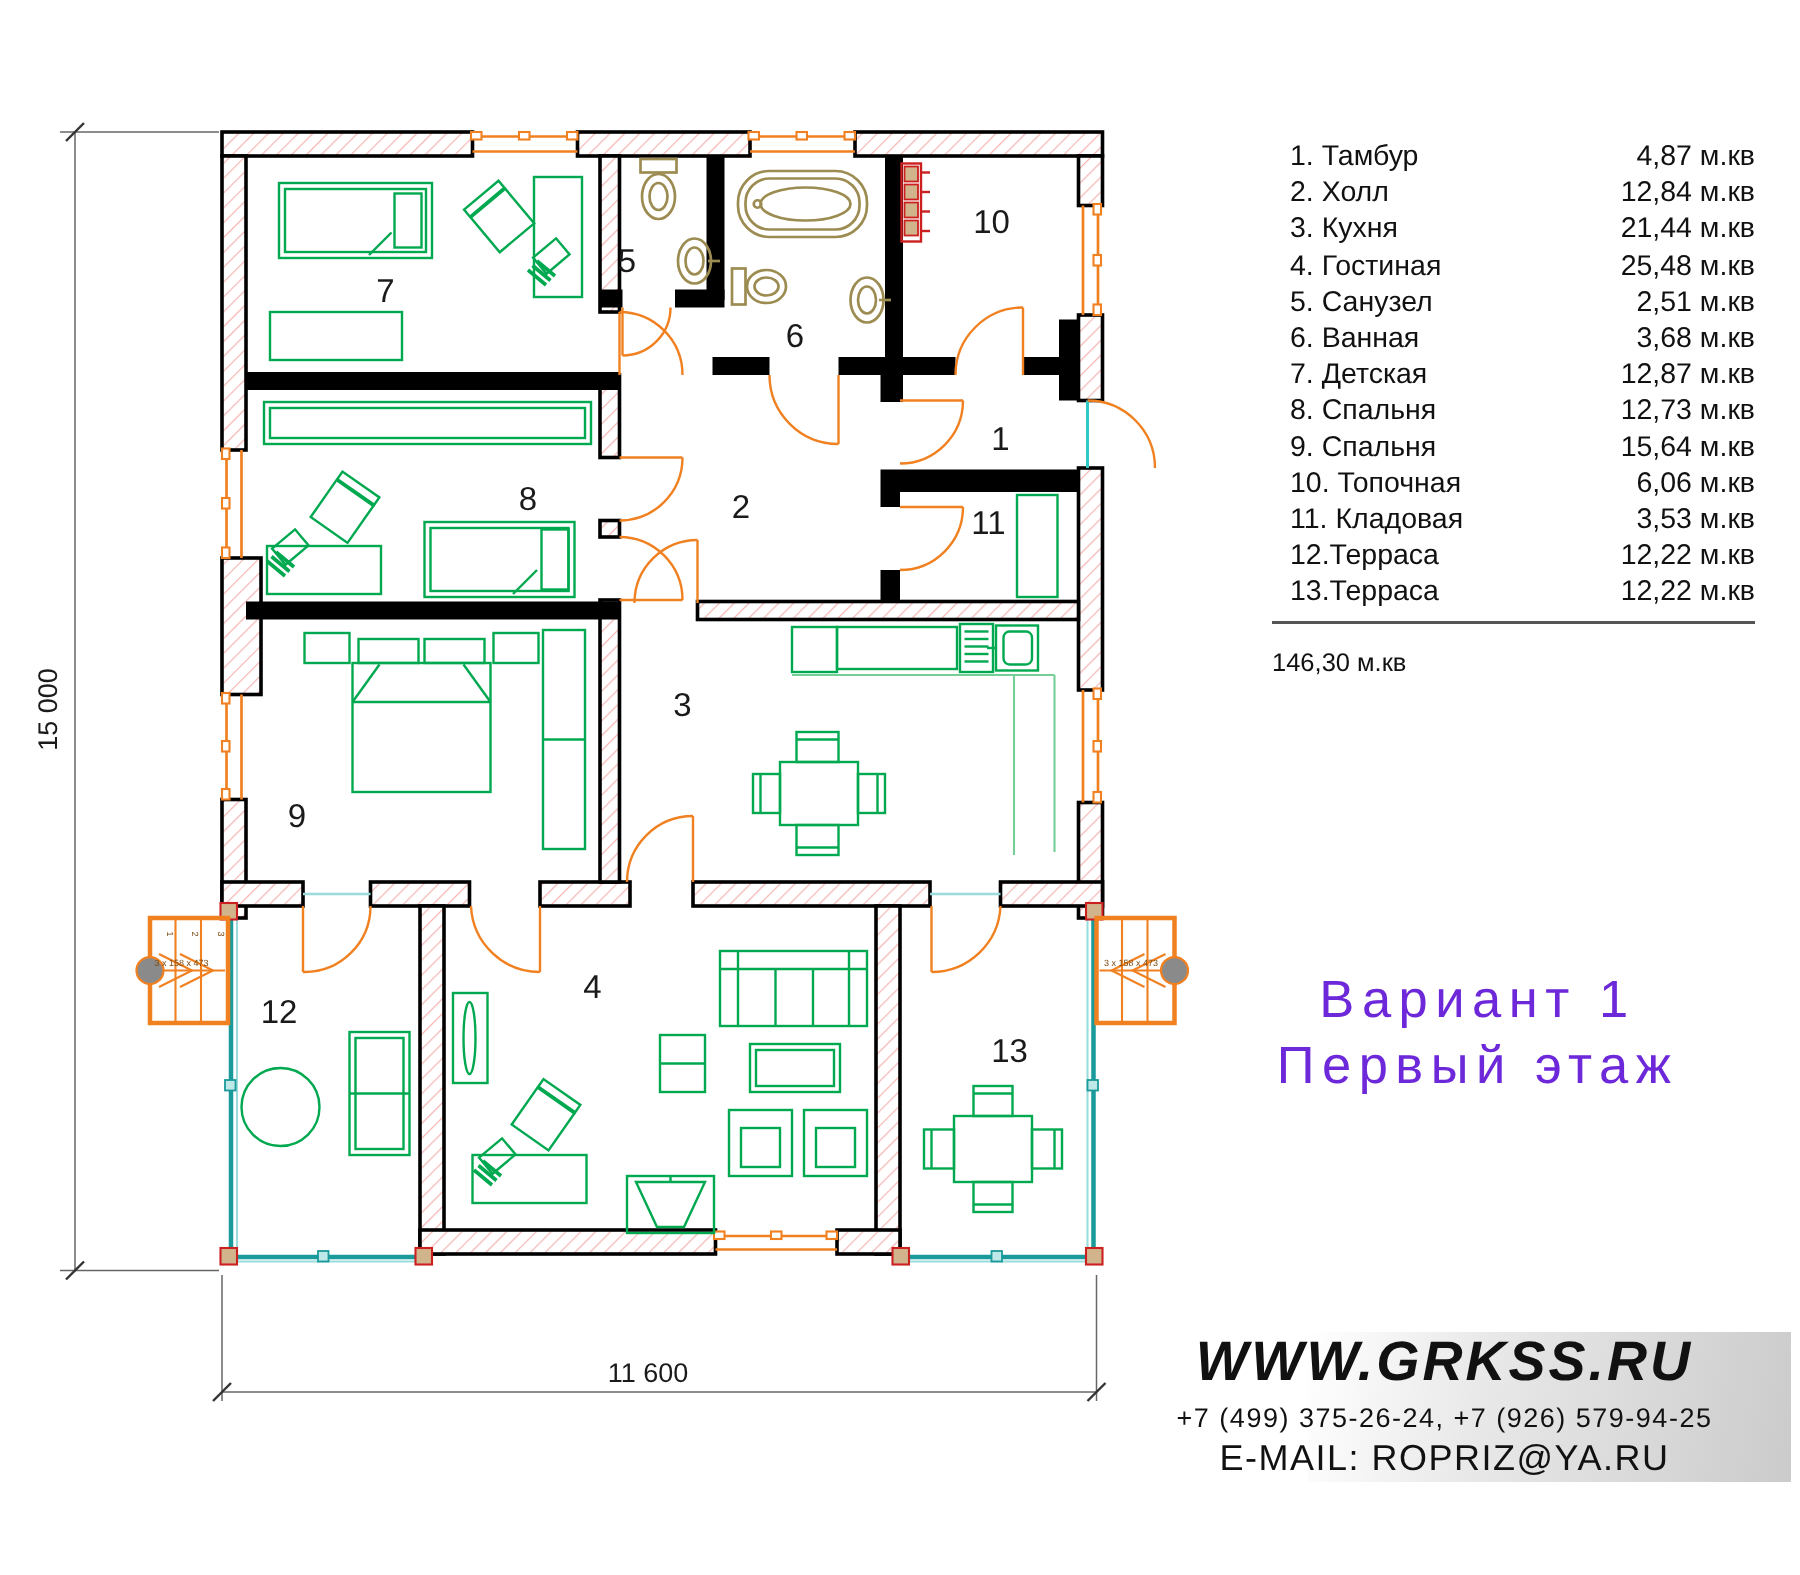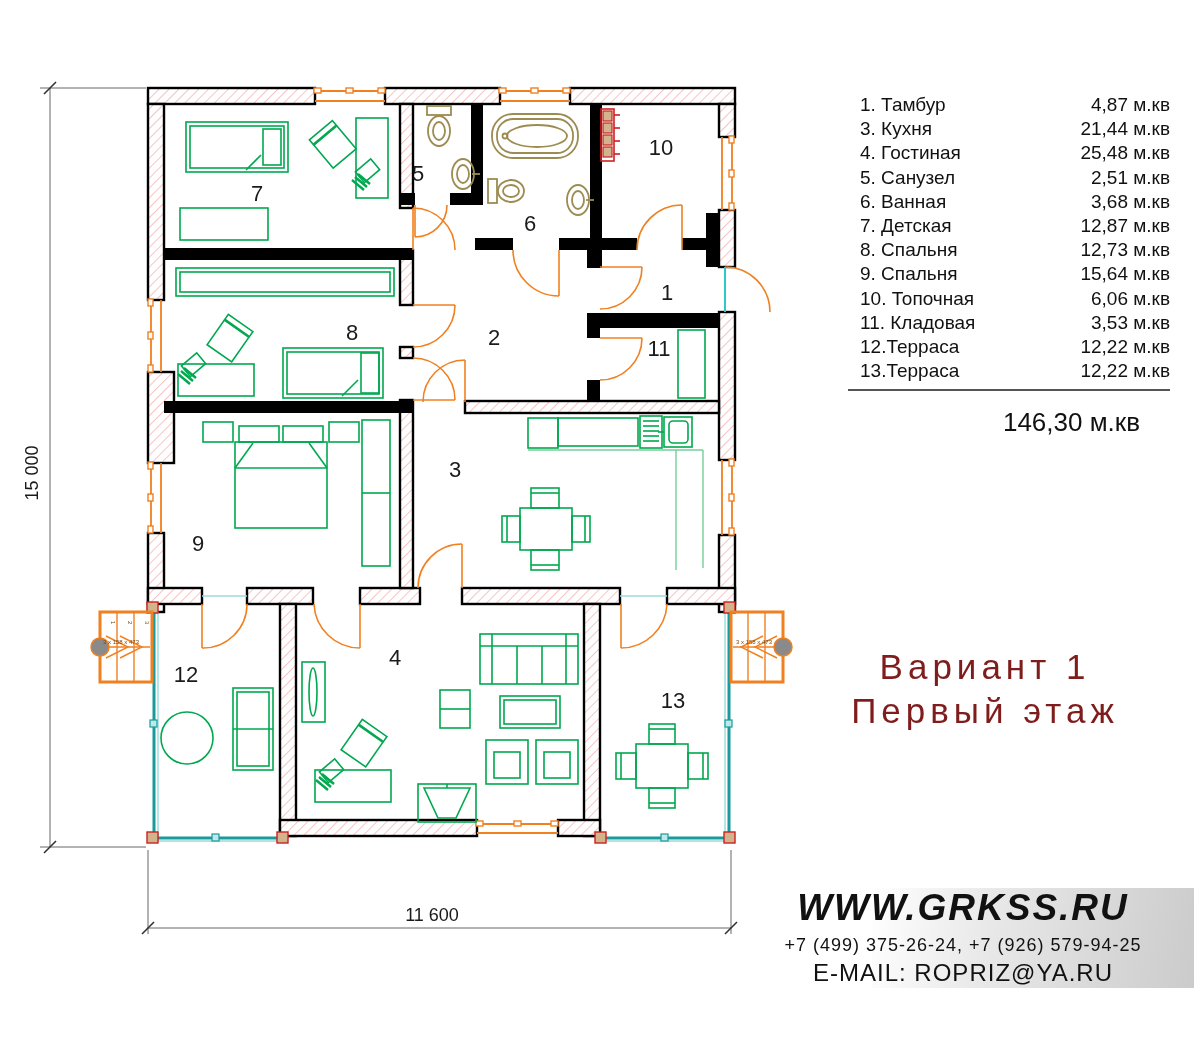--- a/index.html
+++ b/index.html
@@ -3,26 +3,26 @@
 <meta charset="utf-8">
 <style>
   html,body{margin:0;padding:0;background:#fff;}
   body{width:1200px;height:1050px;position:relative;overflow:hidden;
        font-family:"Liberation Sans",sans-serif;color:#111;}
   #plan-svg{position:absolute;left:0;top:0;}
   
   .legend{position:absolute;left:848px;top:93px;width:322px;}
   .legend-row{display:flex;justify-content:space-between;font-size:19px;line-height:24.2px;white-space:nowrap;}
   .legend-sep{border:none;border-top:2px solid #555;margin:6px 0 0 0;width:322px;}
-  .legend-total{font-size:26px;text-align:right;margin-top:16px;padding-right:30px;}
+  .legend-total{font-size:17px;margin-top:16px;padding-right:30px;}
   .legend-row .area{text-align:right;}
   .legend-row .rlabel{padding-left:12px;}
   
   .variant-title{position:absolute;left:780px;top:645px;width:410px;text-align:center;
-      font-size:35px;letter-spacing:5px;line-height:44px;color:#7f1d1d;}
+      font-size:35px;letter-spacing:5px;line-height:44px;color:#6d28d9;}
   
   .contact-bg{position:absolute;left:872px;top:888px;width:322px;height:100px;
       background:linear-gradient(100deg,#ffffff 0%,#e9e9e9 35%,#cbcbcb 100%);}
   .contacts{position:absolute;left:728px;top:886px;width:470px;text-align:center;}
   .site{font-size:37px;font-weight:600;letter-spacing:2px;line-height:44px;font-style:italic;}
   .phones{font-size:18px;letter-spacing:1px;line-height:30px;}
   .email{font-size:24px;letter-spacing:1px;line-height:26px;}
   
   .wh{fill:url(#hatch);stroke:#000;stroke-width:2.4;}
   .wb{fill:#000;stroke:none;}
@@ -483,20 +483,24 @@
     <text class="dimtxt" x="432" y="921">11 600</text>
   </g>
 </svg>
 
 <div class="legend">
   <div class="legend-row">
       <span class="rlabel">1. Тамбур</span>
       <span class="area">4,87 м.кв</span>
     </div>
   <div class="legend-row">
+      <span class="rlabel">2. Холл</span>
+      <span class="area">12,84 м.кв</span>
+    </div>
+  <div class="legend-row">
       <span class="rlabel">3. Кухня</span>
       <span class="area">21,44 м.кв</span>
     </div>
   <div class="legend-row">
       <span class="rlabel">4. Гостиная</span>
       <span class="area">25,48 м.кв</span>
     </div>
   <div class="legend-row">
       <span class="rlabel">5. Санузел</span>
       <span class="area">2,51 м.кв</span>

